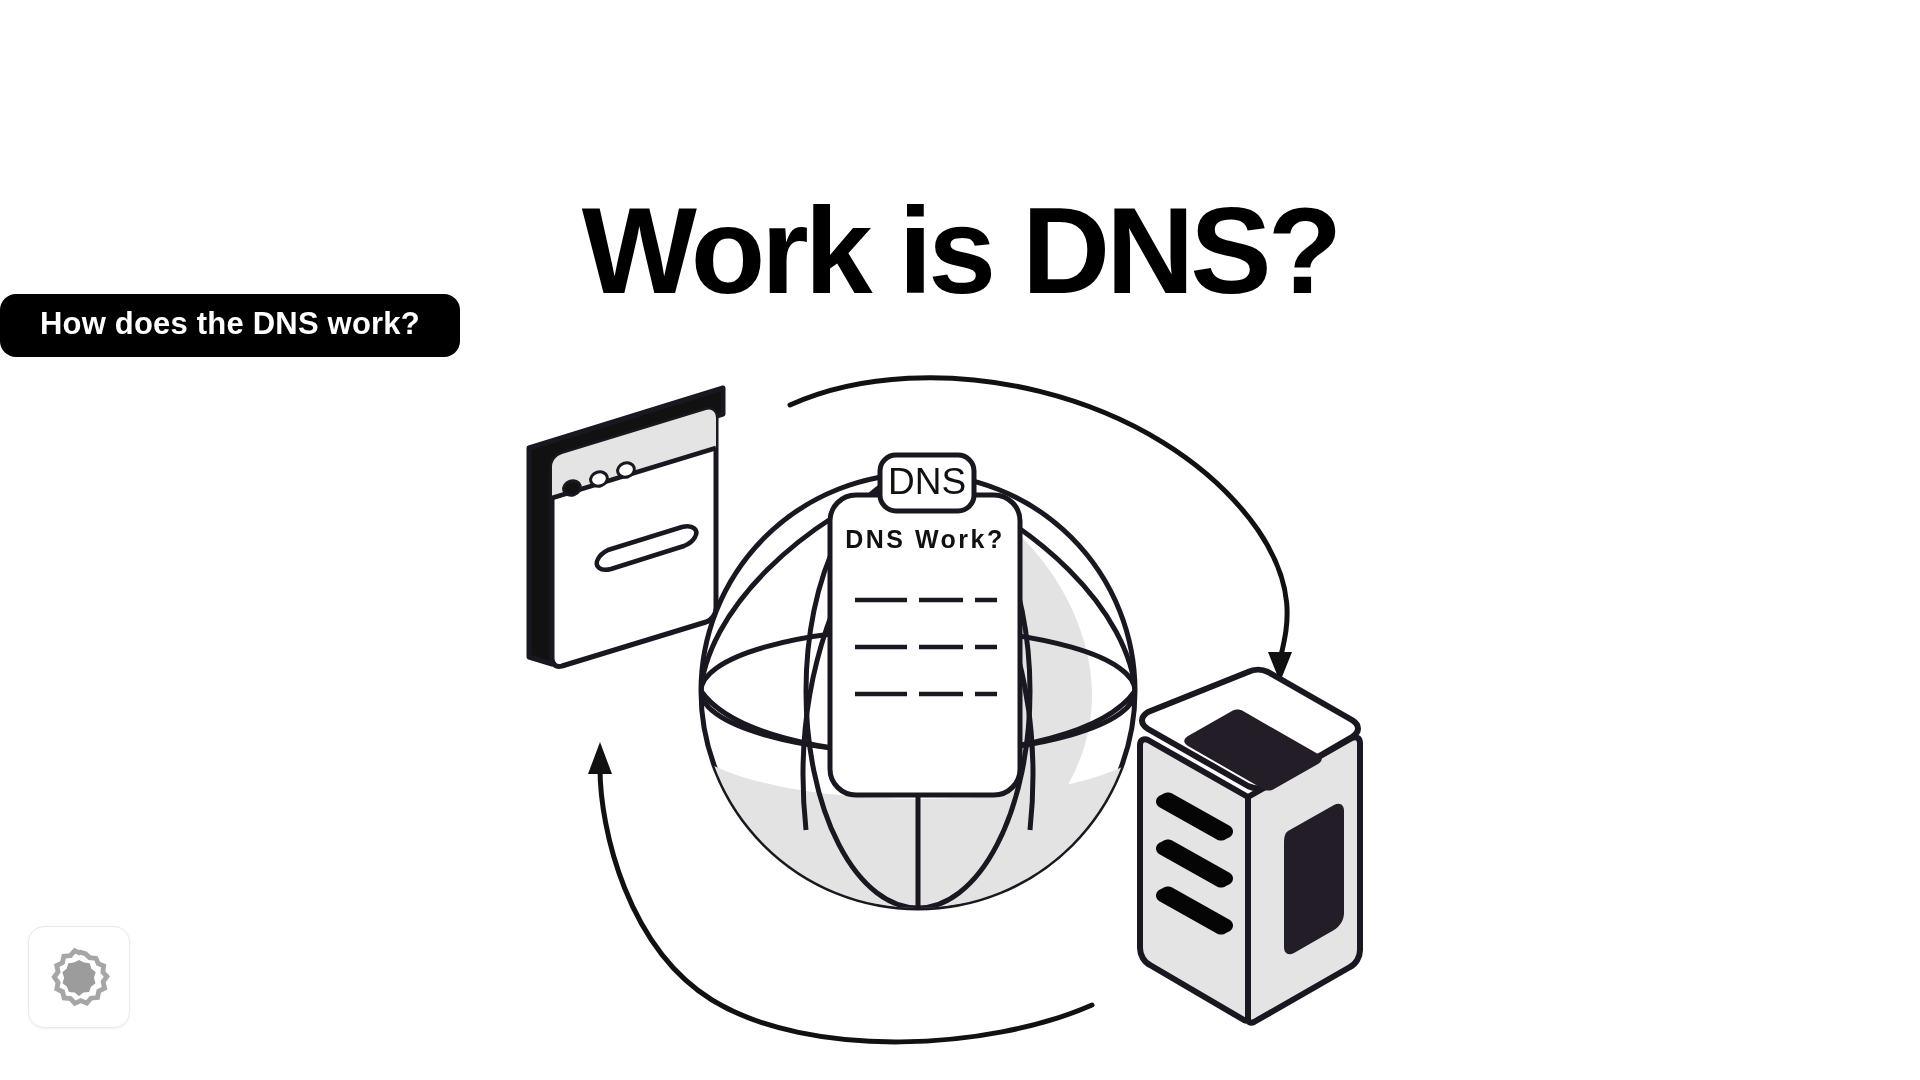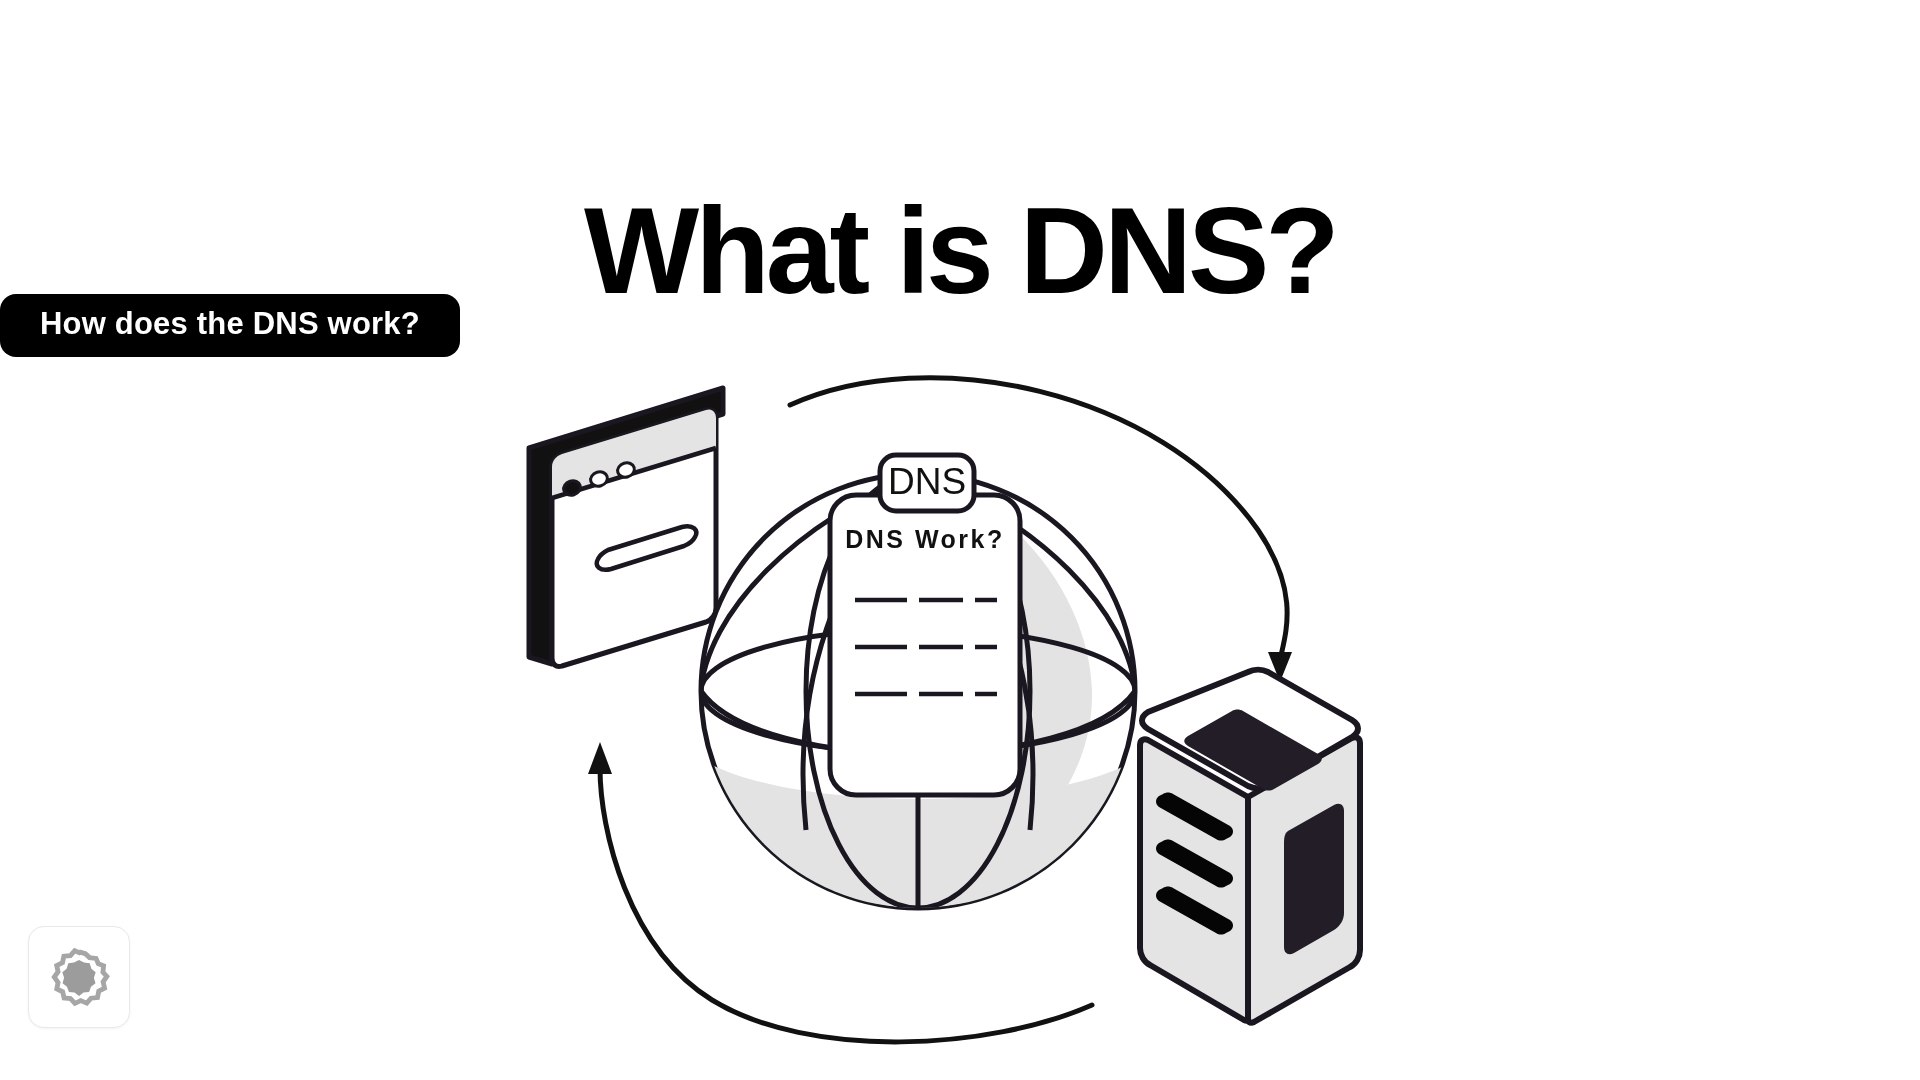--- a/index.html
+++ b/index.html
@@ -95,21 +95,21 @@
     letter-spacing: -0.3px;
     color: #c3c6cb;
     white-space: nowrap;
   }
 </style>
 </head>
 <body>
 
 <div id="stage">
 
-  <h1 id="page-title">What is DNS?</h1>
+  <h1 id="page-title">Work is DNS?</h1>
 
   <div id="subtitle-badge-wrap">
     <div id="subtitle-badge">How does the DNS work?</div>
   </div>
 
   <svg id="illustration" viewBox="0 0 1920 700">
 
     <g>
       <path d="M 790 45 C 930 -18 1160 30 1258 170 C 1300 232 1286 272 1280 300" fill="none" stroke="#111111" stroke-width="5" stroke-linecap="round"></path>
       <polygon points="1280,322 1268,292 1292,292" fill="#111111"></polygon>

